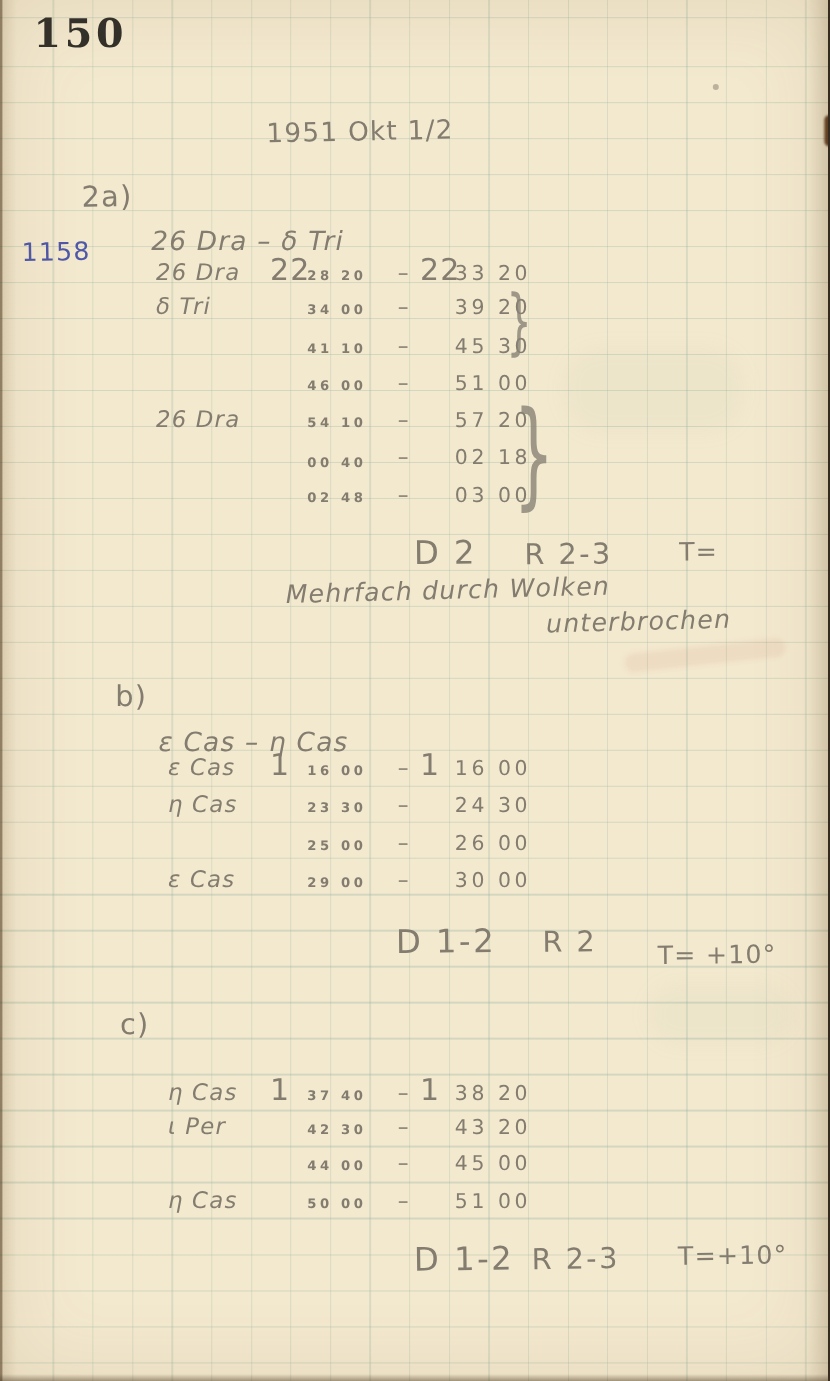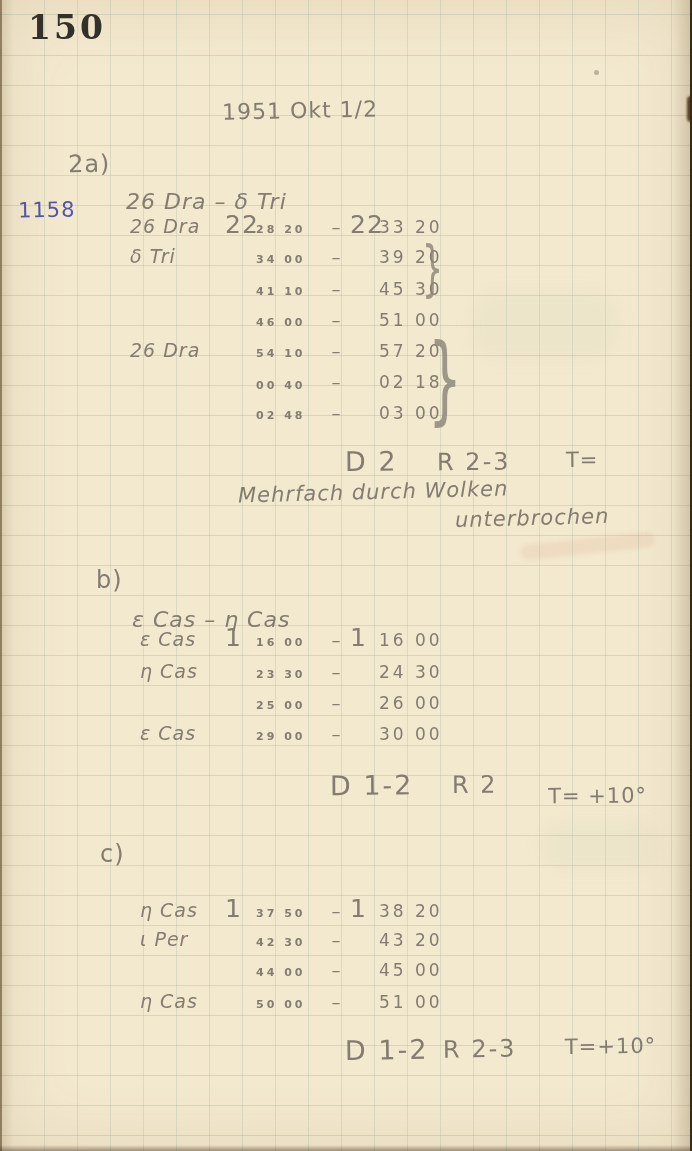--- a/index.html
+++ b/index.html
@@ -183,21 +183,21 @@
     <span class="q-d" style="left:330px;">D 1-2</span>
     <span class="q-r" style="left:452px;top:2px;">R 2</span>
     <span class="q-t" style="left:548px;top:0;margin-top:16px;">T= +10°</span>
   </div>
 
   <div class="hw sec-label" style="left:100px;top:840px;">c)</div>
 
   <div class="row" style="left:140px;top:894px;">
     <span class="star" style="width:85px;">η Cas</span>
       <span class="hr">1</span>
-      <span class="ms">37 50</span>
+      <span class="ms">37 40</span>
       <span class="dash">–</span>
       <span class="hr2">1</span>
       <span class="ms2">38 20</span>
   </div>
   <div class="row" style="left:140px;top:928px;">
     <span class="star" style="width:85px;">ι Per</span>
       <span class="hr"></span>
       <span class="ms">42 30</span>
       <span class="dash">–</span>
       <span class="hr2"></span>

